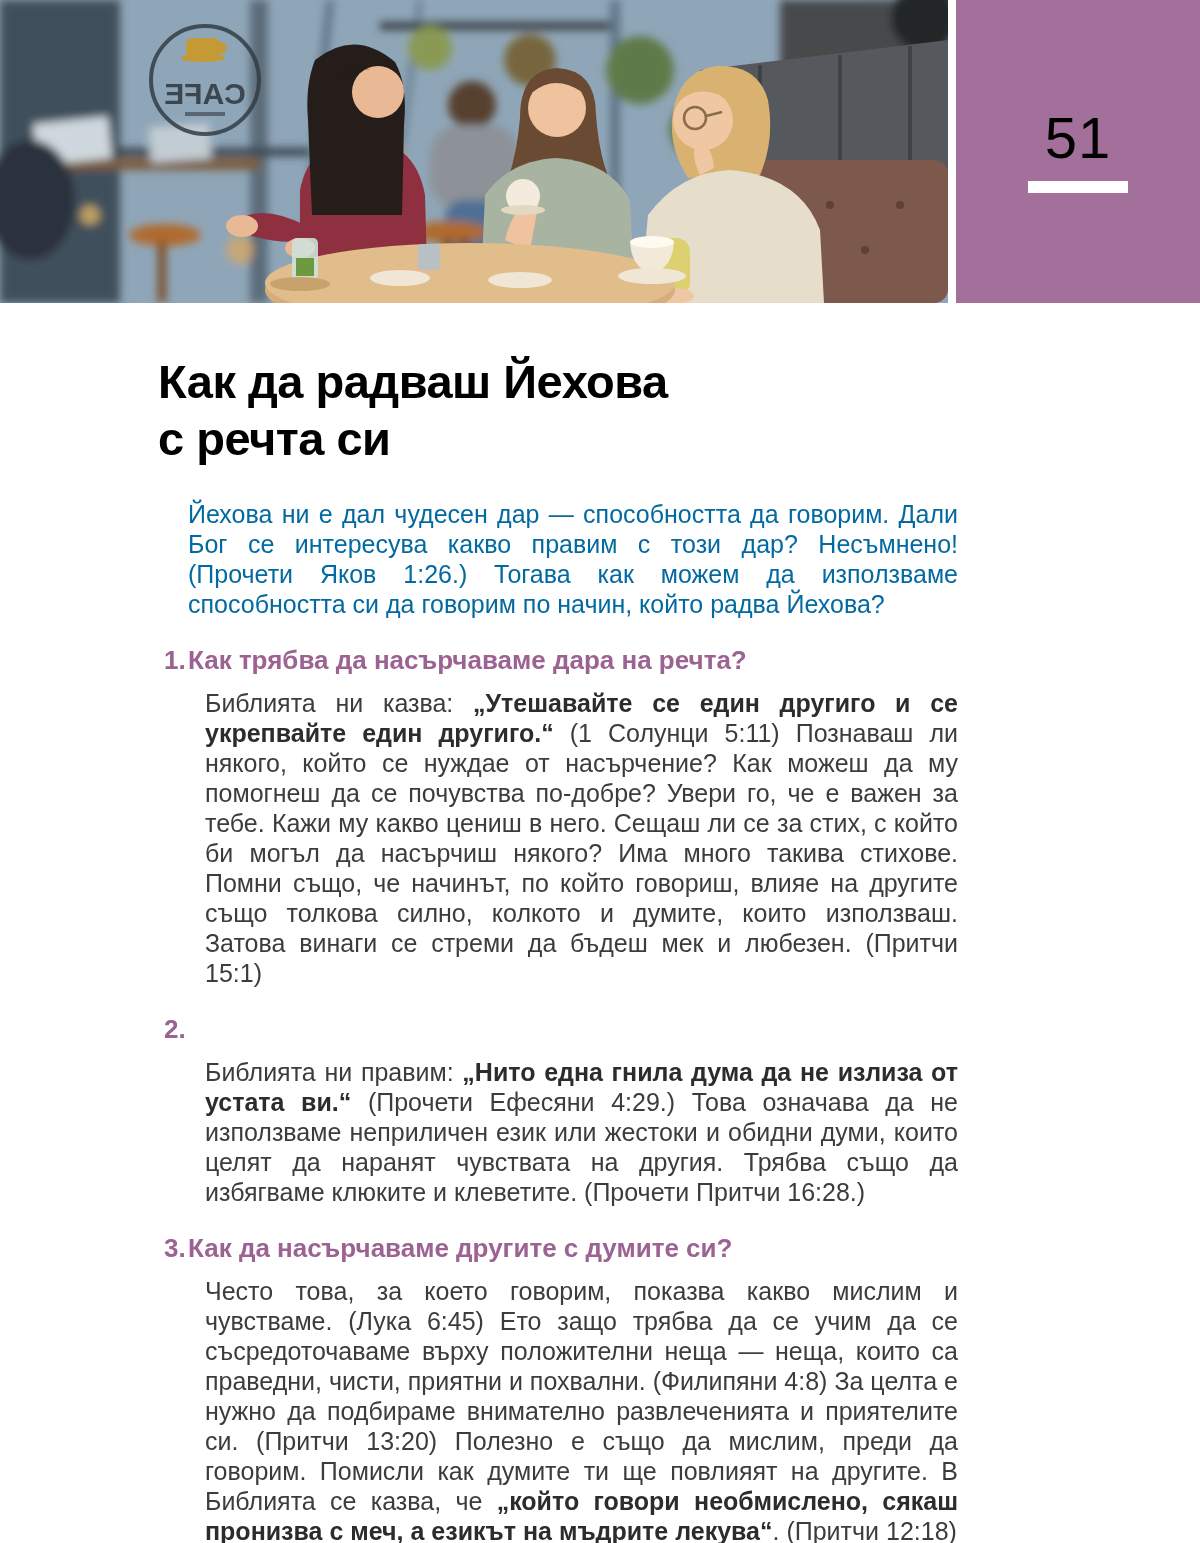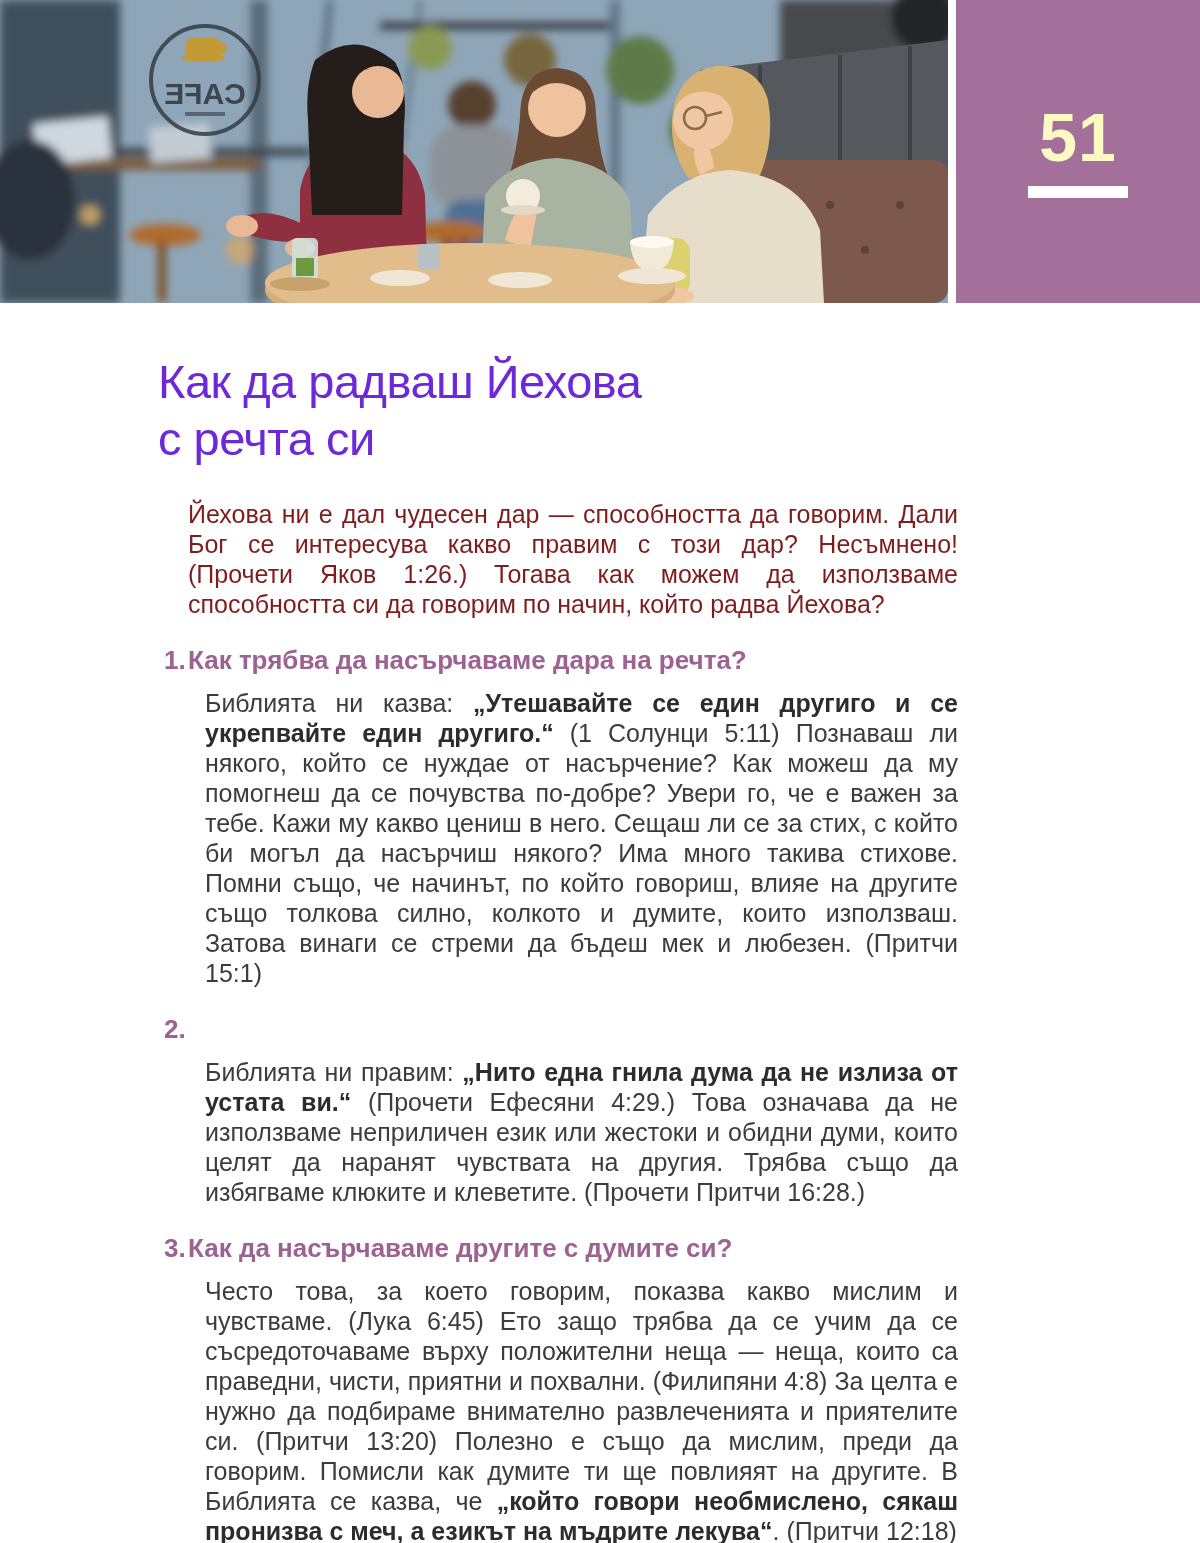--- a/index.html
+++ b/index.html
@@ -23,44 +23,44 @@
   .photo svg { display: block; }
 
   .lesson-badge {
     position: absolute; left: 956px; top: 0;
     width: 244px; height: 303px;
     background: #a2709b;
     display: flex; flex-direction: column;
     align-items: center; justify-content: center;
   }
   .lesson-number {
-    color: #fef9c3;
-    font-size: 68px; font-weight: 700; line-height: 0.95;
+    color: #000000;
+    font-size: 58px; font-weight: 400; line-height: 0.95;
     letter-spacing: 1px;
   }
   .lesson-underline {
     width: 100px; height: 12px;
     background: #ffffff; margin-top: 16px;
   }
 
   
   .content { padding: 0 242px 0 158px; }
 
   .page-title {
     margin: 50px 0 0 0;
     font-size: 47px; line-height: 57px;
-    font-weight: 400; color: #6d28d9;
+    font-weight: 700; color: #000000;
     letter-spacing: -0.5px;
     white-space: pre-line;
   }
 
   .intro {
     margin: 32px 0 0 30px;
     font-size: 25px; line-height: 30px;
-    color: #7f1d1d;
+    color: #0369a1;
     text-align: justify;
   }
 
   .q-section { margin-top: 26px; }
 
   .q-head {
     display: flex;
     margin: 0 0 0 6px;
     font-size: 26px; line-height: 31px;
     font-weight: 700; color: #9c6292;

